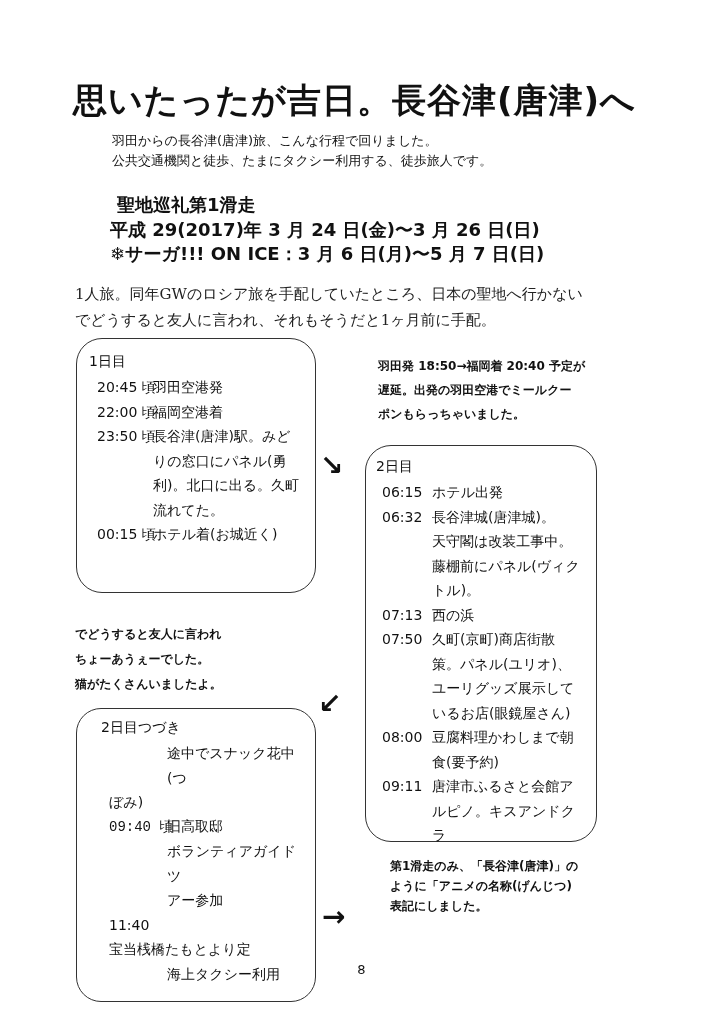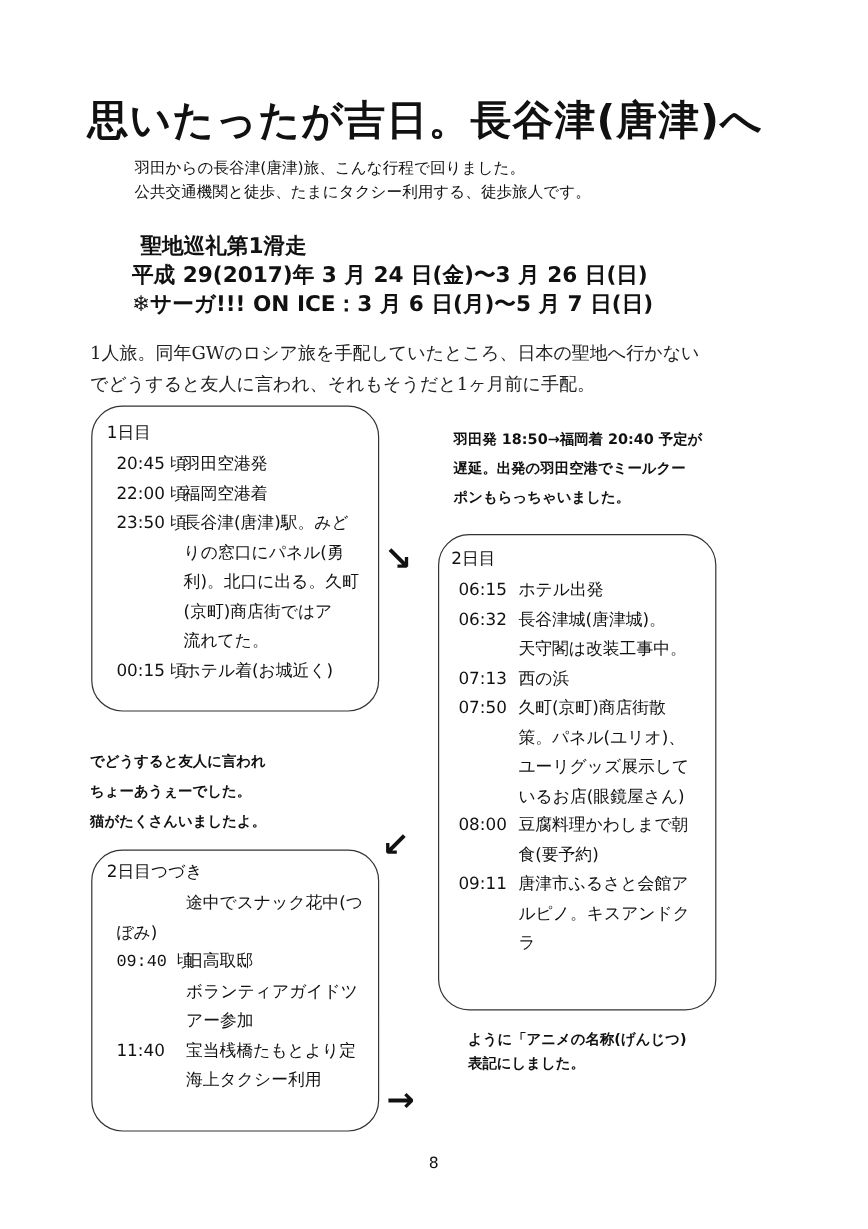--- a/index.html
+++ b/index.html
@@ -57,21 +57,20 @@
   <div class="row" style="padding-left:8px;">
       <span class="t" style="width:56px"></span>
       <span class="d">りの窓口にパネル(勇</span>
     </div>
   <div class="row" style="padding-left:8px;">
       <span class="t" style="width:56px"></span>
       <span class="d">利)。北口に出る。久町</span>
     </div>
   <div class="row" style="padding-left:8px;">
       <span class="t" style="width:56px"></span>
-      <span class="d">(京町)商店街ではア</span>
     </div>
   <div class="row" style="padding-left:8px;">
       <span class="t" style="width:56px"></span>
     </div>
   <div class="row" style="padding-left:8px;">
       <span class="t" style="width:56px"></span>
       <span class="d">流れてた。</span>
     </div>
   <div class="row" style="padding-left:8px;justify-content:flex-end;">
       <span class="t" style="width:56px">00:15 頃</span>
@@ -93,20 +92,28 @@
       <span class="t" style="width:50px">06:15</span>
       <span class="d">ホテル出発</span>
     </div>
   <div class="row" style="padding-left:6px;">
       <span class="t" style="width:50px">06:32</span>
       <span class="d">長谷津城(唐津城)。</span>
     </div>
   <div class="row" style="padding-left:6px;">
       <span class="t" style="width:50px"></span>
       <span class="d">天守閣は改装工事中。</span>
+    </div>
+  <div class="row" style="padding-left:6px;">
+      <span class="t" style="width:50px"></span>
+      <span class="d">藤棚前にパネル(ヴィク</span>
+    </div>
+  <div class="row" style="padding-left:6px;">
+      <span class="t" style="width:50px"></span>
+      <span class="d">トル)。</span>
     </div>
   <div class="row" style="padding-left:6px;">
       <span class="t" style="width:50px">07:13</span>
       <span class="d">西の浜</span>
     </div>
   <div class="row" style="padding-left:6px;">
       <span class="t" style="width:50px">07:50</span>
       <span class="d">久町(京町)商店街散</span>
     </div>
   <div class="row" style="padding-left:6px;">
@@ -140,21 +147,21 @@
 </div>
 
 <div class="abs note" style="left:75px; top:622px; line-height:25px;">
   <div>でどうすると友人に言われ</div>
   <div>ちょーあうぇーでした。</div>
   <div>猫がたくさんいましたよ。</div>
 </div>
 
 <div class="abs arrow" style="left:318px; top:690px;">↙</div>
 
-<div class="abs box" style="left:76px; top:708px; width:240px; height:235px; padding:6px 10px 0 12px;">
+<div class="abs box" style="left:76px; top:708px; width:240px; height:294px; padding:6px 10px 0 24px;border-radius:25px;">
   <div class="box-head">2日目つづき</div>
   <div class="row" style="padding-left:8px;">
       <span class="t" style="width:58px"></span>
       <span class="d">途中でスナック花中(つ</span>
     </div>
   <div class="row" style="padding-left:8px;flex-direction:column;">
       <span class="t" style="width:58px"></span>
       <span class="d">ぼみ)</span>
     </div>
   <div class="row" style="padding-left:8px;font-family:Liberation Mono, monospace;">
@@ -162,30 +169,31 @@
       <span class="d">旧高取邸</span>
     </div>
   <div class="row" style="padding-left:8px;">
       <span class="t" style="width:58px"></span>
       <span class="d">ボランティアガイドツ</span>
     </div>
   <div class="row" style="padding-left:8px;">
       <span class="t" style="width:58px"></span>
       <span class="d">アー参加</span>
     </div>
-  <div class="row" style="padding-left:8px;">
+  <div class="row" style="padding-left:8px;flex-direction:column;">
       <span class="t" style="width:58px">11:40</span>
       <span class="d">宝当桟橋たもとより定</span>
     </div>
   <div class="row" style="padding-left:8px;">
       <span class="t" style="width:58px"></span>
       <span class="d">海上タクシー利用</span>
     </div>
 </div>
 
 <div class="abs arrow" style="left:322px; top:903px;">→</div>
 
 <div class="abs note" style="left:390px; top:856px; line-height:20px;">
+  <div>第1滑走のみ、「長谷津(唐津)」の</div>
   <div>ように「アニメの名称(げんじつ)</div>
   <div>表記にしました。</div>
 </div>
 
 <div class="abs pageno">8</div>
 
 </body></html>

